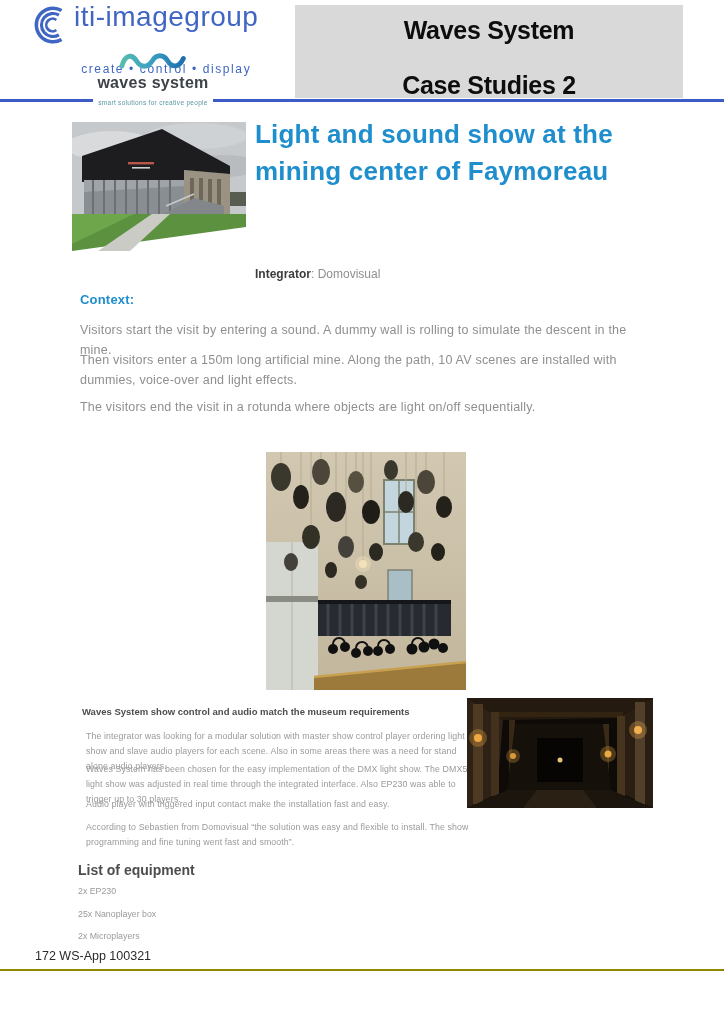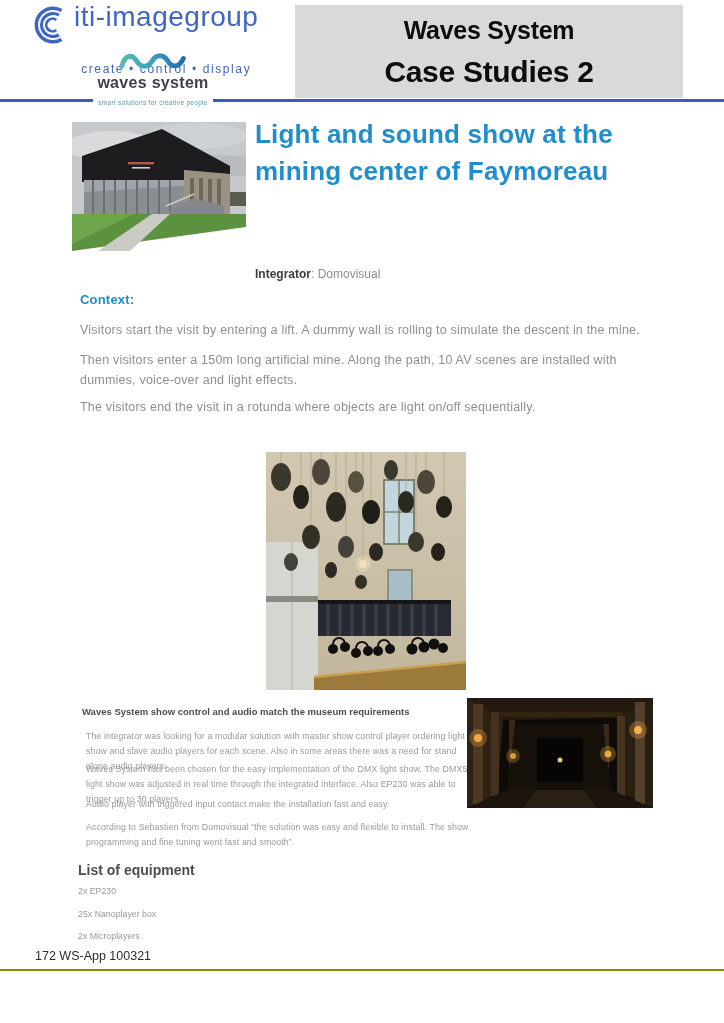--- a/index.html
+++ b/index.html
@@ -15,21 +15,21 @@
   .iti-tagline{font-size:12px;color:#4066c4;letter-spacing:1.6px;margin-top:1px;}
   .waves-logo{position:absolute;left:86px;top:48px;width:134px;text-align:center;z-index:2;}
   .waves-logo svg{width:80px;height:26px;display:block;margin:0 auto;}
   .waves-name{font-size:16px;font-weight:bold;color:#3e4348;line-height:17px;letter-spacing:.3px;}
   .waves-tagline{display:inline-block;font-size:6.5px;color:#5b98a5;background:#ffffff;
     padding:1px 5px;position:relative;letter-spacing:.3px;}
   .header-rule{position:absolute;left:0;top:99px;width:724px;height:3px;background:#3d5bc7;z-index:1;}
   .banner{position:absolute;left:295px;top:5px;width:388px;height:93px;background:#d9d9d9;
     text-align:center;color:#0d0d0d;font-weight:bold;}
   .banner-line1{font-size:25px;margin-top:11px;letter-spacing:-0.3px;}
-  .banner-line2{font-size:30px;margin-top:10px;letter-spacing:-0.3px;}
+  .banner-line2{font-size:25px;margin-top:26px;letter-spacing:-0.3px;}
   
   .photo{position:absolute;display:block;}
   .building-photo{left:72px;top:122px;width:174px;height:129px;}
   .article-title{position:absolute;left:255px;top:116px;width:404px;margin:0;
     font-size:26px;line-height:37px;font-weight:bold;color:#1f8ecd;letter-spacing:.2px;}
   .integrator{position:absolute;left:255px;top:255px;font-size:12px;color:#8f8f8f;}
   .integrator b{color:#3d3d3d;}
   .context-heading{position:absolute;left:80px;top:292px;margin:0;font-size:13px;
     font-weight:bold;color:#1f8ecd;letter-spacing:.2px;}
   .ctx{position:absolute;left:80px;width:578px;margin:0;font-size:12.5px;
@@ -131,21 +131,21 @@
     <polygon points="0,92 174,92 174,105 0,129" fill="#5c9140"></polygon>
     <polygon points="0,92 62,92 0,122" fill="#6da64b"></polygon>
     <polygon points="26,129 80,92 98,92 58,129" fill="#cbcbc6"></polygon>
     <rect x="158" y="70" width="16" height="14" fill="#585d52"></rect>
   </svg>
 
   <h1 class="article-title">Light and sound show at the mining center of Faymoreau</h1>
   <p class="integrator"><b>Integrator</b><span>: Domovisual</span></p>
 
   <h2 class="context-heading">Context:</h2>
-  <p class="ctx ctx-0">Visitors start the visit by entering a lift. A dummy wall is rolling to simulate the descent in the mine.</p>
+  <p class="ctx ctx-0">Visitors start the visit by entering a sound. A dummy wall is rolling to simulate the descent in the mine.</p>
   <p class="ctx ctx-1">Then visitors enter a 150m long artificial mine. Along the path, 10 AV scenes are installed with dummies, voice-over and light effects.</p>
   <p class="ctx ctx-2">The visitors end the visit in a rotunda where objects are light on/off sequentially.</p>
 
   <svg class="photo museum-photo" viewBox="0 0 200 238" preserveAspectRatio="none">
     <defs>
       <linearGradient id="mbg" x1="0" y1="0" x2="0" y2="1">
         <stop offset="0" stop-color="#d2c8b2"></stop>
           <stop offset="1" stop-color="#c2b69c"></stop>
       </linearGradient>
     </defs>

